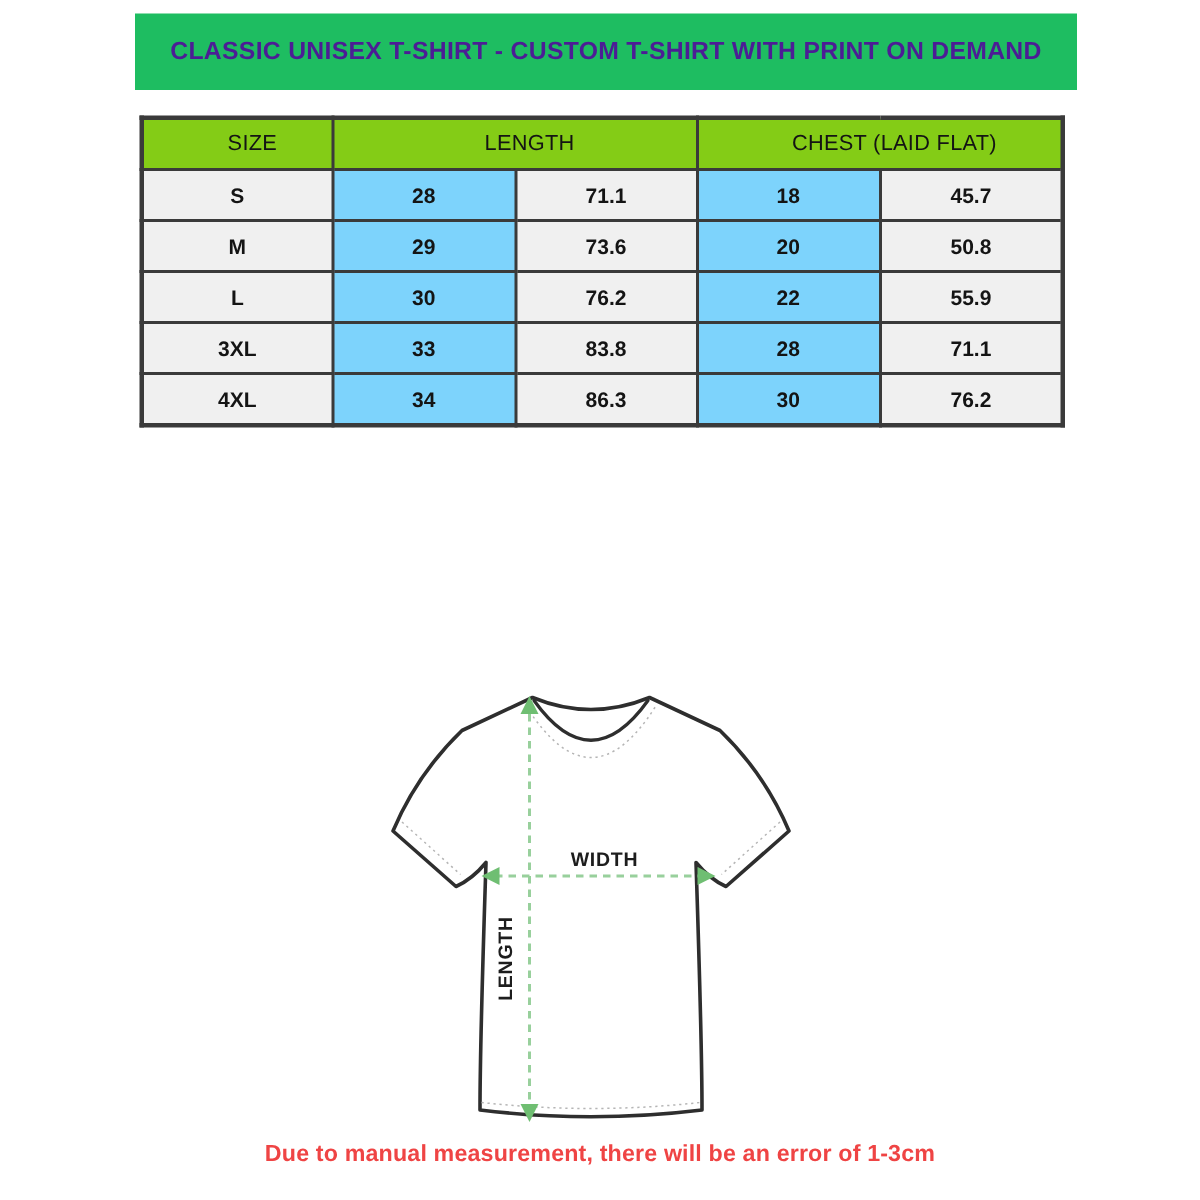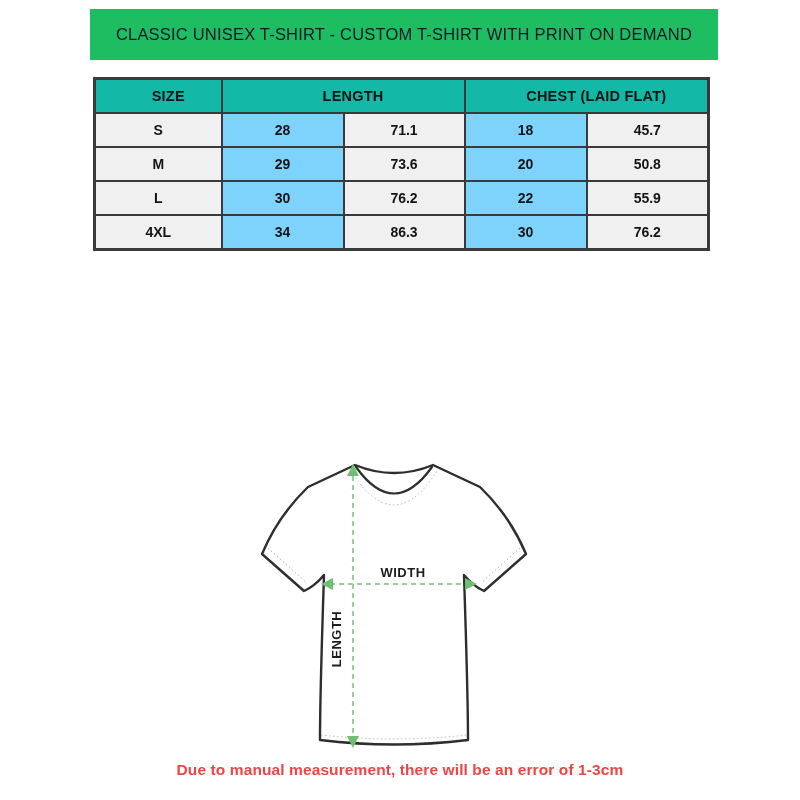--- a/index.html
+++ b/index.html
@@ -5,33 +5,33 @@
   html,body { margin:0; padding:0; }
   body {
     width:800px; height:800px; background:#ffffff; position:relative;
     font-family:"Liberation Sans", sans-serif;
   }
   .banner {
     position:absolute; left:90px; top:9px; width:628px; height:51px;
     background:#1ebd61; display:flex; align-items:center; justify-content:center;
   }
   .banner-text {
-    color:#0f172a; font-weight:normal; font-size:16.5px; letter-spacing:.2px; white-space:nowrap;
+    color:#4c1d95; font-weight:bold; font-size:16.5px; letter-spacing:.2px; white-space:nowrap;
   }
   table.size-chart {
     position:absolute; left:93px; top:77px; width:614px;
     border-collapse:collapse; table-layout:fixed;
     border:3px solid #3a3a3a;
   }
   table.size-chart th, table.size-chart td {
     border:2px solid #3a3a3a; text-align:center; vertical-align:middle;
     color:#141414; padding:0;
   }
   table.size-chart th {
-    height:32px; font-size:14.5px; font-weight:bold; background:#14b8a6; letter-spacing:.2px;padding-left:20px;
+    height:32px; font-size:14.5px; font-weight:normal; background:#84cc16; letter-spacing:.2px;padding-left:20px;
   }
   table.size-chart td { height:32px; font-size:14px; font-weight:bold; background:#7dd3fc; }
   table.size-chart td.shade { background:#f0f0f0; }
   .diagram-wrap { position:absolute; left:240px; top:446px; width:320px; height:320px; }
   .footer-note {
     position:absolute; left:0; top:761px; width:800px; text-align:center;
     color:#ef4444; font-weight:bold; font-size:15.5px; letter-spacing:.1px;
   }
   svg text.dim-label { font-family:"Liberation Sans", sans-serif; font-weight:bold; font-size:13px; fill:#1d1d1d; letter-spacing:.5px; }
 </style>
@@ -71,20 +71,27 @@
       <td class="shade">73.6</td>
       <td>20</td>
       <td class="shade">50.8</td>
     </tr>
     <tr>
       <td class="shade">L</td>
       <td>30</td>
       <td class="shade">76.2</td>
       <td>22</td>
       <td class="shade">55.9</td>
+    </tr>
+    <tr>
+      <td class="shade">3XL</td>
+      <td>33</td>
+      <td class="shade">83.8</td>
+      <td>28</td>
+      <td class="shade">71.1</td>
     </tr>
     <tr>
       <td class="shade">4XL</td>
       <td>34</td>
       <td class="shade">86.3</td>
       <td>30</td>
       <td class="shade">76.2</td>
     </tr>
   </tbody>
 </table>

